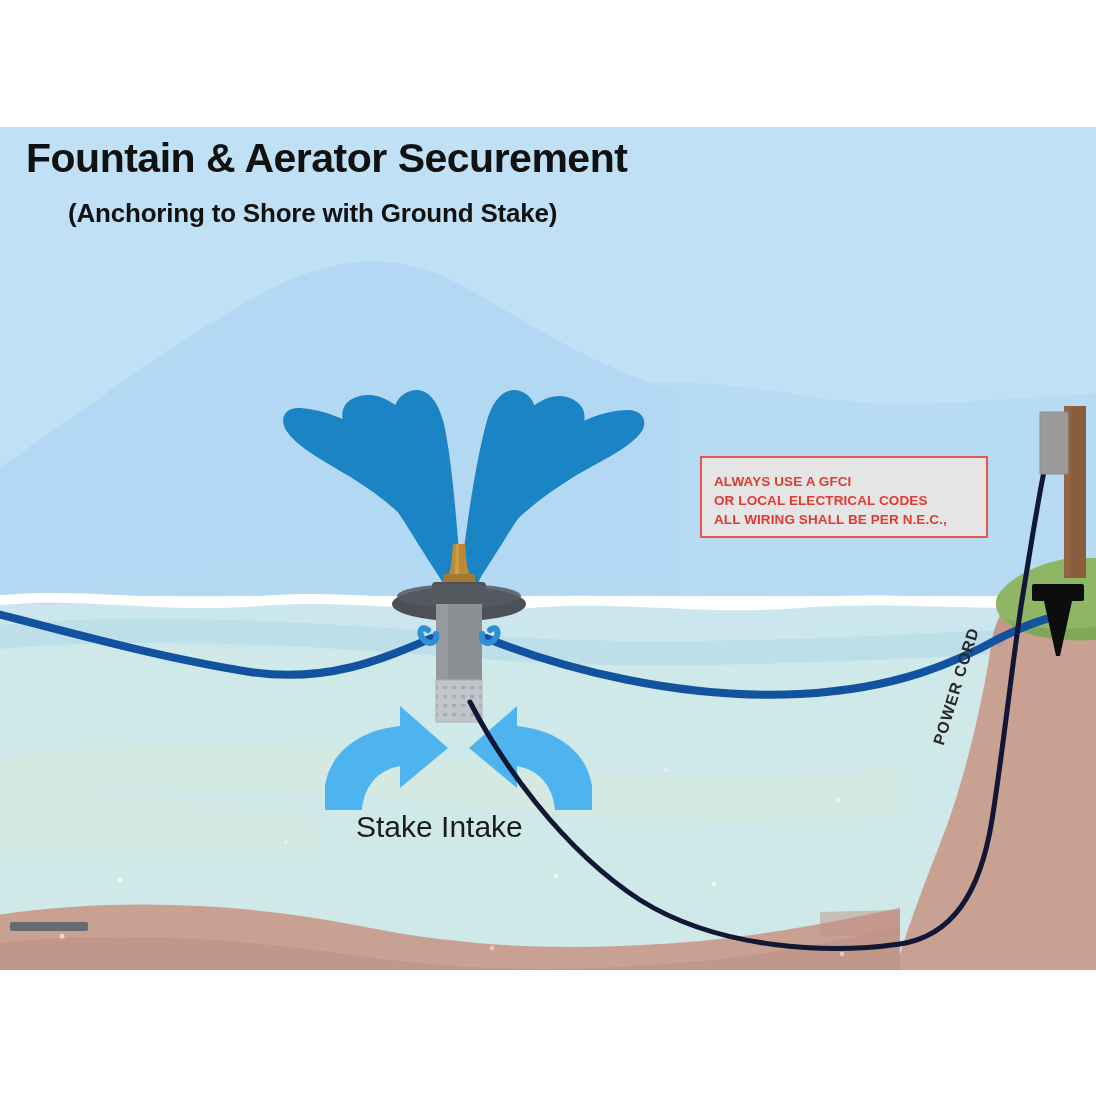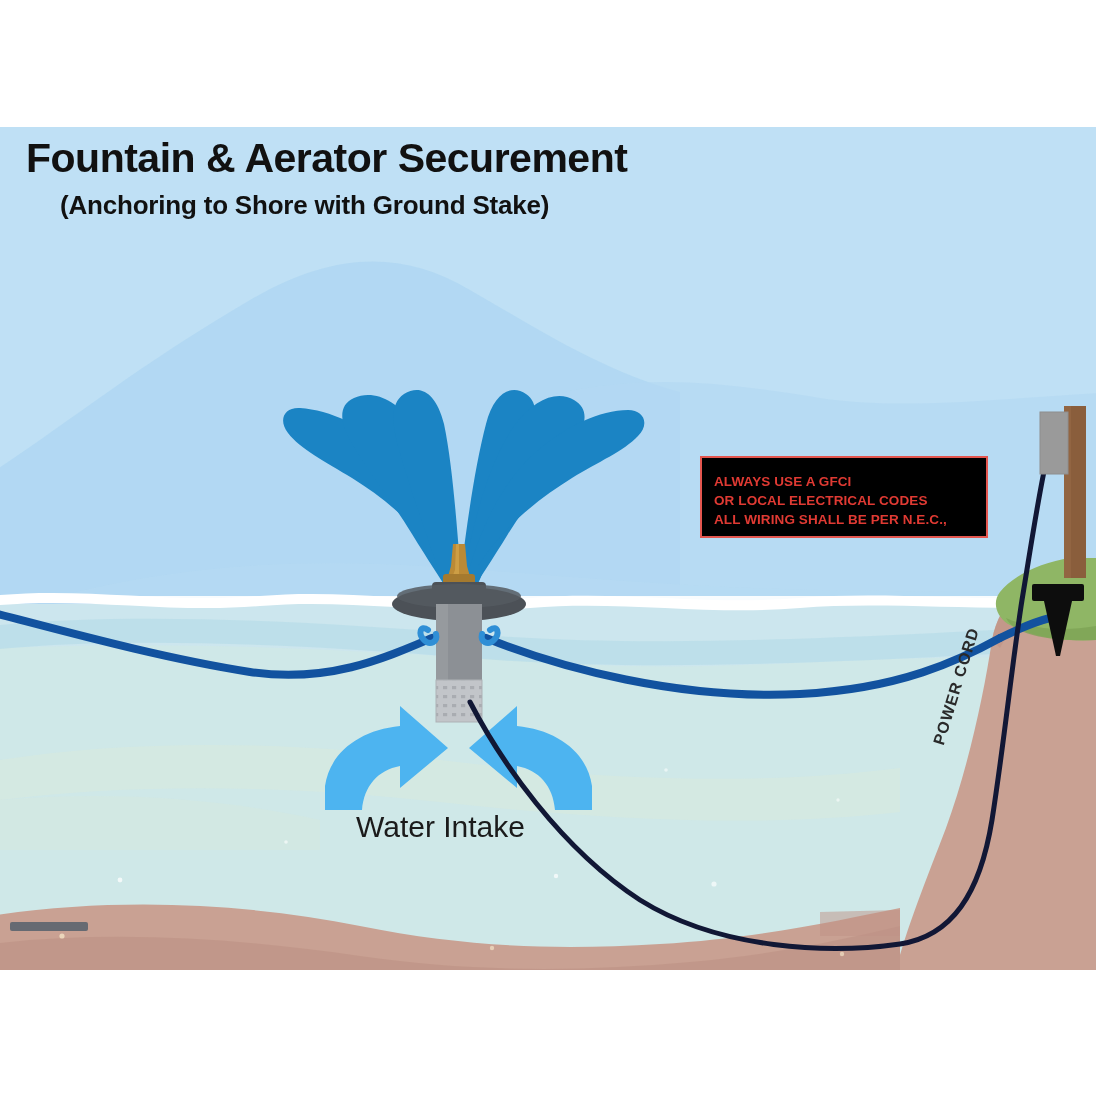--- a/index.html
+++ b/index.html
@@ -37,36 +37,36 @@
     margin: 0;
     padding: 10px 0 0 26px;
     font-family: "Liberation Sans", sans-serif;
     font-weight: bold;
     font-size: 41px;
     line-height: 1.05;
     color: #111111;
     letter-spacing: -0.5px;
   }
   .title-sub {
-    margin: 4px;
+    margin: 12px;
     padding: 8px 0 0 56px;
     font-family: "Liberation Sans", sans-serif;
     font-weight: bold;
     font-size: 26px;
     line-height: 1.05;
     color: #111111;
     letter-spacing: -0.2px;
   }
   .warn-box {
     position: absolute;
     left: 700px;
     top: 456px;
     width: 288px;
     height: 82px;
-    background: #000000;
+    background: #e5e5e5;
     border: 2px solid #e4564f;
     box-sizing: border-box;
     padding: 14px 0 0 12px;
   }
   .warn-line {
     font-family: "Liberation Sans", sans-serif;
     font-weight: bold;
     font-size: 13.5px;
     line-height: 1.42;
     color: #e03a33;
@@ -239,16 +239,16 @@
     <h1 class="title-main">Fountain &amp; Aerator Securement</h1>
     <h2 class="title-sub">(Anchoring to Shore with Ground Stake)</h2>
   </div>
 
   <div class="warn-box">
     <div class="warn-line">ALWAYS USE A GFCI</div>
     <div class="warn-line">OR LOCAL ELECTRICAL CODES</div>
     <div class="warn-line">ALL WIRING SHALL BE PER N.E.C.,</div>
   </div>
 
-  <div class="intake-label">Water Intake</div>
+  <div class="intake-label">Stake Intake</div>
   <div class="cord-label">POWER CORD</div>
 
 </div>
 
 </body></html>

